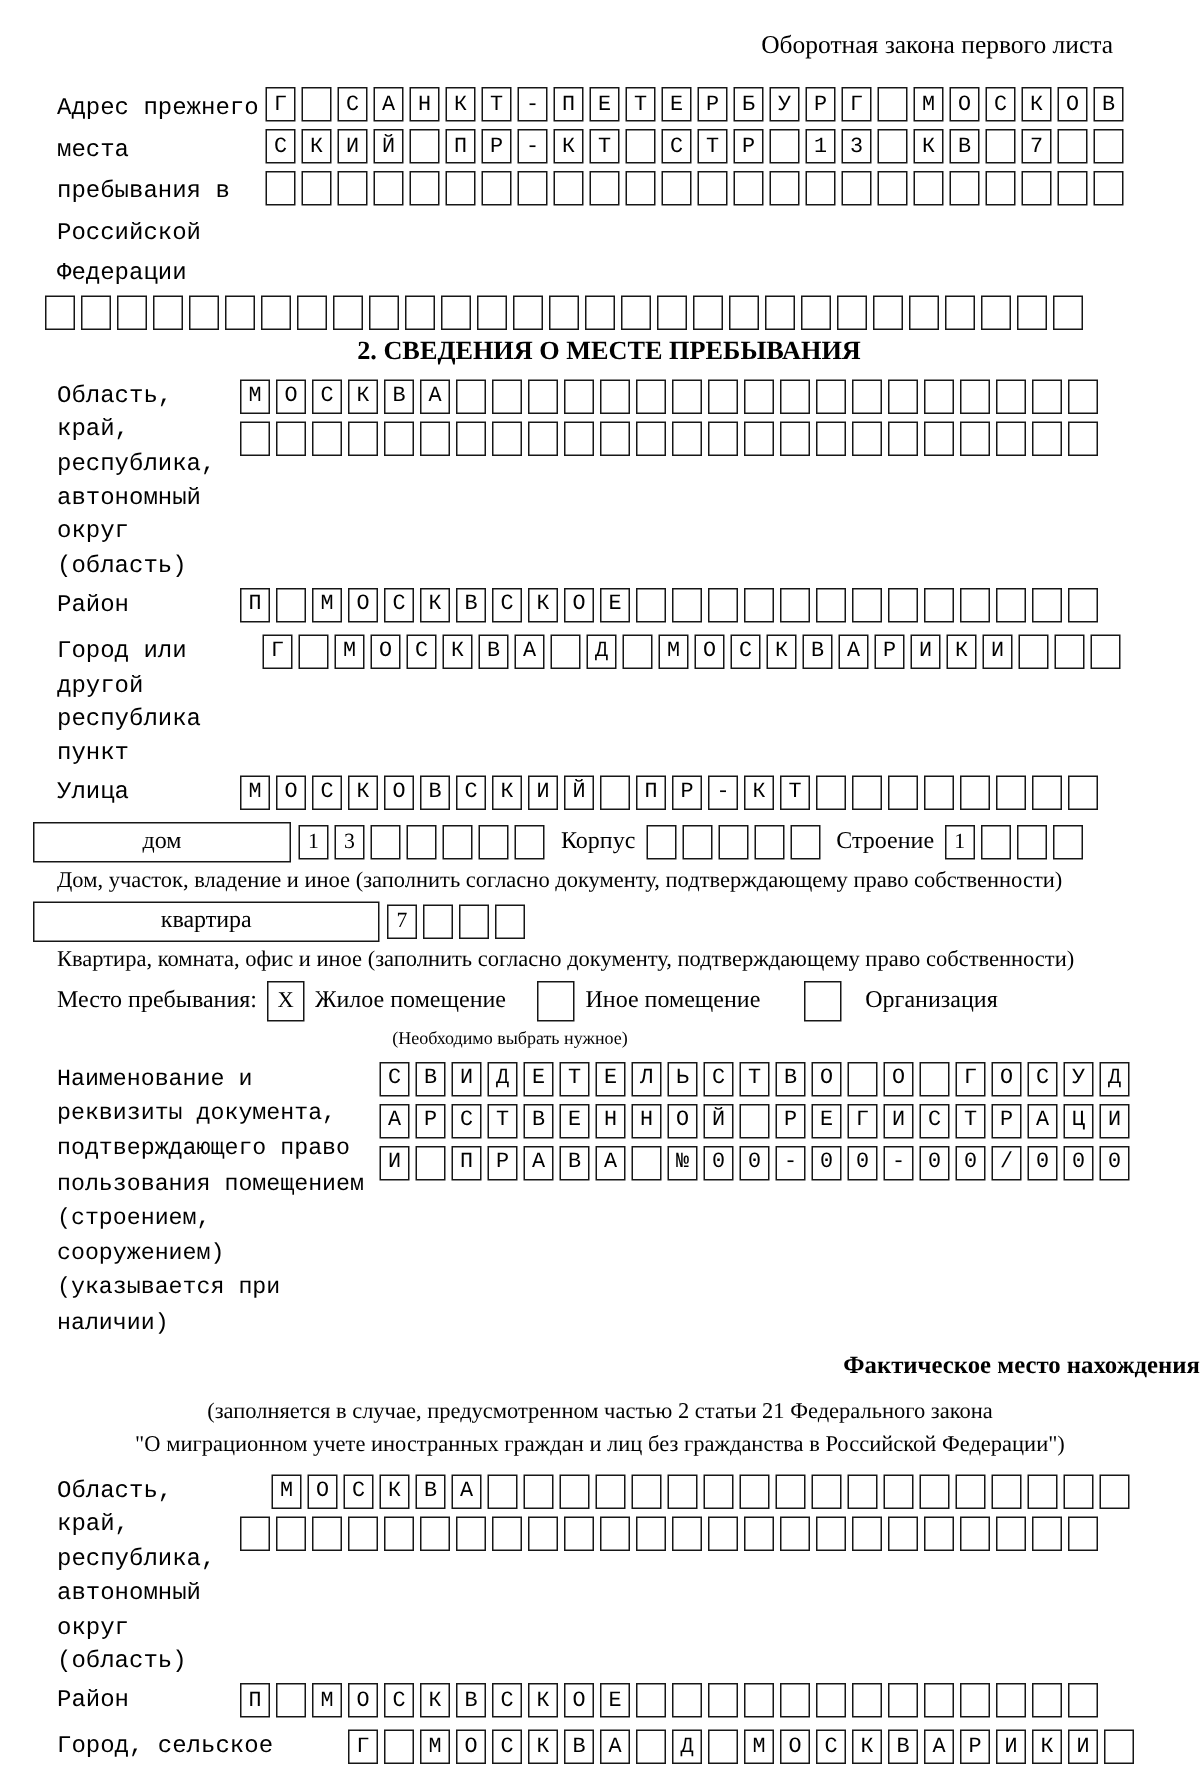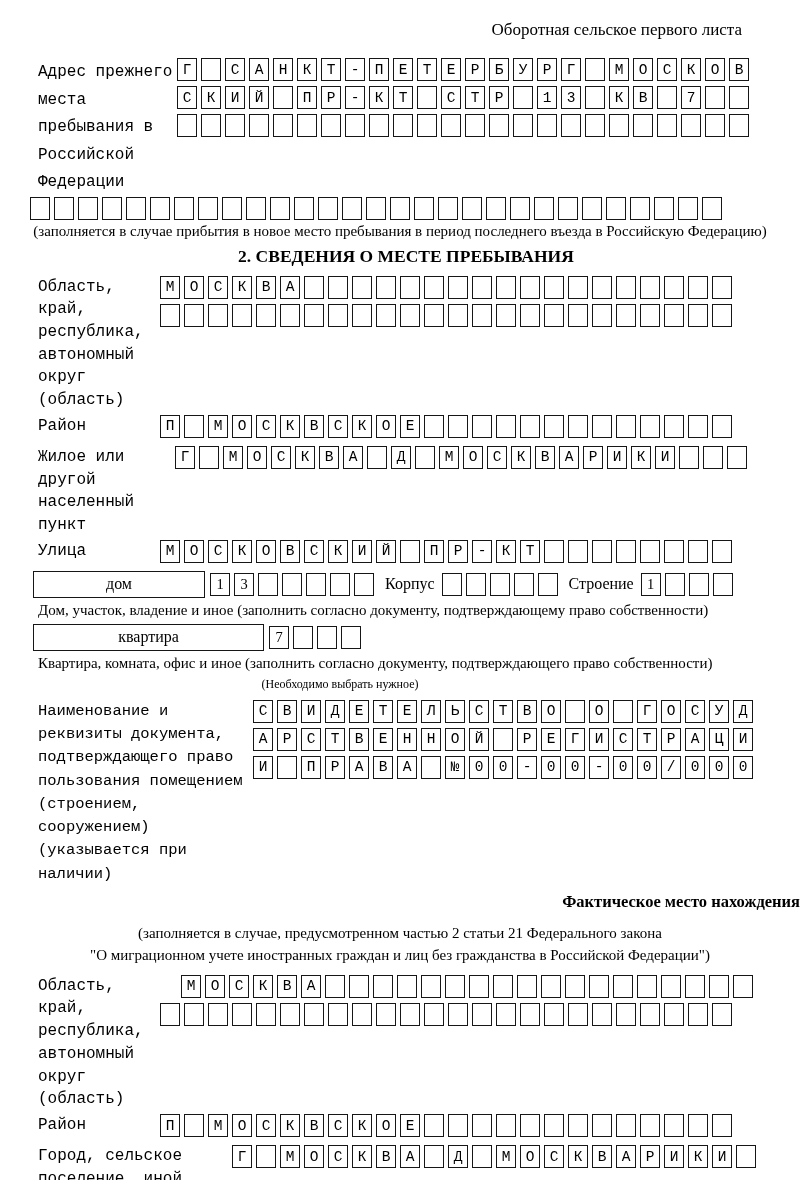--- a/index.html
+++ b/index.html
@@ -17,21 +17,21 @@
   .b-prev .label{width:139px;line-height:1.72;padding-top:1px;}
   .fullrow{margin:0 0 3px 30px;}
   .note-center{text-align:center;font-size:15px;margin-bottom:6px;}
   .sec-title{text-align:center;font-weight:bold;font-size:17.5px;margin-bottom:9px;margin-left:12px;}
 
   .b-std{margin-left:38px;margin-bottom:3px;}
   .b-std .label{width:122px;}
   .indent15{padding-left:15px;}
   .indent21{padding-left:21px;}
 
-  .b-house{margin-left:33px;display:flex;align-items:center;margin-bottom:4px;}
+  .b-house{margin-left:22px;display:flex;align-items:center;margin-bottom:4px;}
   .big-box{height:27px;border:1.7px solid #161616;box-sizing:border-box;display:flex;align-items:center;
            justify-content:center;font-size:16px;flex:none;}
   .box-dom{width:172px;margin-right:5px;}
   .box-kv{width:231px;margin-right:5px;}
   .inline-label{font-size:16px;margin:0 7px;flex:none;}
   .note-left{margin-left:38px;font-size:15px;margin-bottom:5px;}
 
   .b-stay{margin-left:38px;display:flex;align-items:center;margin-bottom:4px;}
   .stay-label{width:140px;font-size:16px;flex:none;}
   .checkbox{width:25px;height:27px;border:1.7px solid #161616;box-sizing:border-box;display:flex;
@@ -50,21 +50,21 @@
   .b-cad .label{width:185px;}
   .cad-cells{padding-top:8px;}
 
   .stamp-box{margin:10px 0 6px 395px;width:357px;height:172px;border:2px solid #161616;box-sizing:border-box;}
 </style>
 </head>
 <body>
 
 <div class="page">
 
-  <div class="page-title">Оборотная сельское первого листа</div>
+  <div class="page-title">Оборотная закона первого листа</div>
 
   <div class="block b-prev">
     <div class="label">Адрес прежнего места пребывания в Российской Федерации</div>
     <div>
       <div class="cells-row">
           <div class="cell">Г</div>
           <div class="cell"></div>
           <div class="cell">С</div>
           <div class="cell">А</div>
           <div class="cell">Н</div>
@@ -166,21 +166,20 @@
       <div class="cell"></div>
       <div class="cell"></div>
       <div class="cell"></div>
       <div class="cell"></div>
       <div class="cell"></div>
       <div class="cell"></div>
       <div class="cell"></div>
       <div class="cell"></div>
       <div class="cell"></div>
     </div>
-  <div class="note-center">(заполняется в случае прибытия в новое место пребывания в период последнего въезда в Российскую Федерацию)</div>
 
   <div class="sec-title">2. СВЕДЕНИЯ О МЕСТЕ ПРЕБЫВАНИЯ</div>
 
   <div class="block b-std">
     <div class="label">Область, край, республика, автономный округ (область)</div>
     <div>
       <div class="cells-row">
           <div class="cell">М</div>
           <div class="cell">О</div>
           <div class="cell">С</div>
@@ -259,21 +258,21 @@
         <div class="cell"></div>
         <div class="cell"></div>
         <div class="cell"></div>
         <div class="cell"></div>
         <div class="cell"></div>
         <div class="cell"></div>
       </div>
   </div>
 
   <div class="block b-std">
-    <div class="label">Жилое или другой населенный пункт</div>
+    <div class="label">Город или другой республика пункт</div>
     <div class="cells-row indent15">
         <div class="cell">Г</div>
         <div class="cell"></div>
         <div class="cell">М</div>
         <div class="cell">О</div>
         <div class="cell">С</div>
         <div class="cell">К</div>
         <div class="cell">В</div>
         <div class="cell">А</div>
         <div class="cell"></div>
@@ -356,22 +355,33 @@
 
   <div class="b-house">
     <div class="big-box box-kv">квартира</div>
     <div class="cells-row" style="margin-bottom:0">
         <div class="cell">7</div>
         <div class="cell"></div>
         <div class="cell"></div>
         <div class="cell"></div>
       </div>
   </div>
-  <div class="note-left">Квартира, комната, офис и иное (заполнить согласно документу, подтверждающего право собственности)</div>
-
+  <div class="note-left">Квартира, комната, офис и иное (заполнить согласно документу, подтверждающему право собственности)</div>
+
+  <div class="b-stay">
+    <div class="stay-label">Место пребывания:</div>
+    <div class="checkbox">X</div>
+    <div class="inline-label">Жилое помещение</div>
+    <div class="gap14"></div>
+    <div class="checkbox"></div>
+    <div class="inline-label">Иное помещение</div>
+    <div class="gap22"></div>
+    <div class="checkbox"></div>
+    <div class="inline-label" style="margin-left:16px">Организация</div>
+  </div>
   <div class="hint">(Необходимо выбрать нужное)</div>
 
   <div class="block b-doc">
     <div class="label">Наименование и реквизиты документа, подтверждающего право пользования помещением (строением, сооружением) (указывается при наличии)</div>
     <div>
       <div class="cells-row">
           <div class="cell">С</div>
           <div class="cell">В</div>
           <div class="cell">И</div>
           <div class="cell">Д</div>

